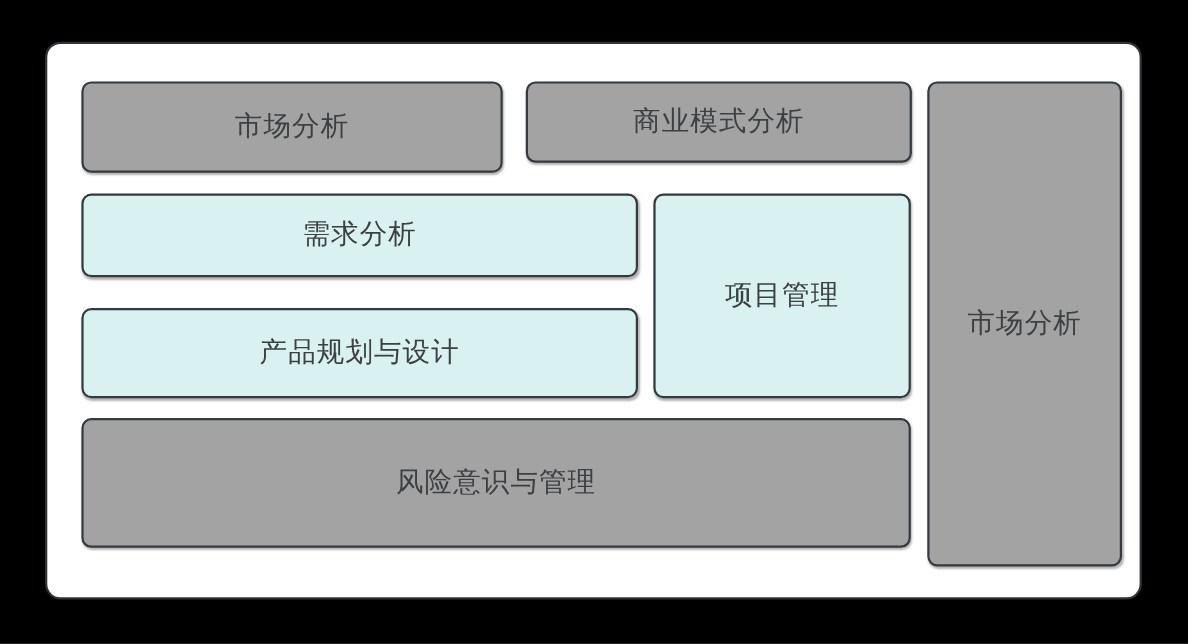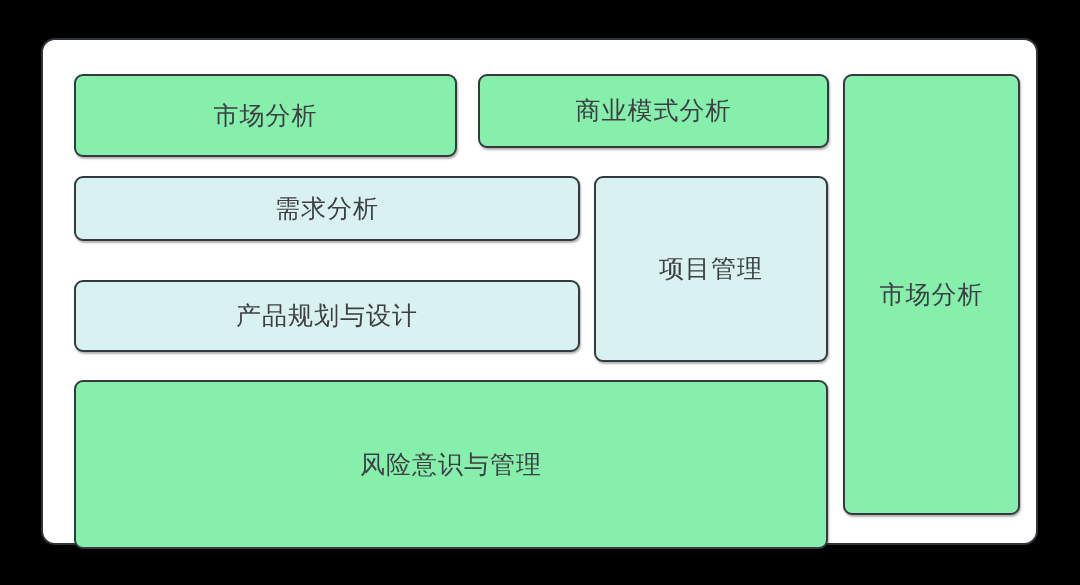--- a/index.html
+++ b/index.html
@@ -35,21 +35,21 @@
     box-sizing: border-box;
     box-shadow: 1px 2px 2px rgba(0,0,0,0.35);
   }
 
   
   .node {
     position: absolute;
     box-sizing: border-box;
     border: 2px solid #333a40;
     border-radius: 9px;
-    background: #86efac;
+    background: #a3a3a3;
     display: flex;
     align-items: center;
     justify-content: center;
     box-shadow: 1px 2px 2px rgba(0,0,0,0.30);
   }
   .node.teal {
     background: #d9f2f1;
   }
   .node .label {
     color: #3d4043;
@@ -57,24 +57,24 @@
     line-height: 1.25;
     letter-spacing: 1px;
     text-align: center;
     white-space: nowrap;
     font-weight: 400;
   }
 
   
   #node-market          { left: 31px;  top: 34px;  width: 383px; height: 83px; }
   #node-business-model  { left: 435px; top: 34px;  width: 351px; height: 74px; }
-  #node-requirement     { left: 31px;  top: 136px; width: 506px; height: 65px; }
-  #node-product-design  { left: 31px;  top: 240px; width: 506px; height: 72px; }
+  #node-requirement     { left: 31px;  top: 136px; width: 506px; height: 76px; }
+  #node-product-design  { left: 31px;  top: 240px; width: 506px; height: 82px; }
   #node-project-mgmt    { left: 551px; top: 136px; width: 234px; height: 186px; }
-  #node-risk-mgmt       { left: 31px;  top: 340px; width: 754px; height: 169px; }
+  #node-risk-mgmt       { left: 31px;  top: 340px; width: 754px; height: 118px; }
   #node-data-analysis   { left: 800px; top: 34px;  width: 177px; height: 441px; }
 </style>
 </head>
 <body>
 
 <div class="canvas">
 
   <div class="outer-frame">
 
     <div class="node" id="node-market">

